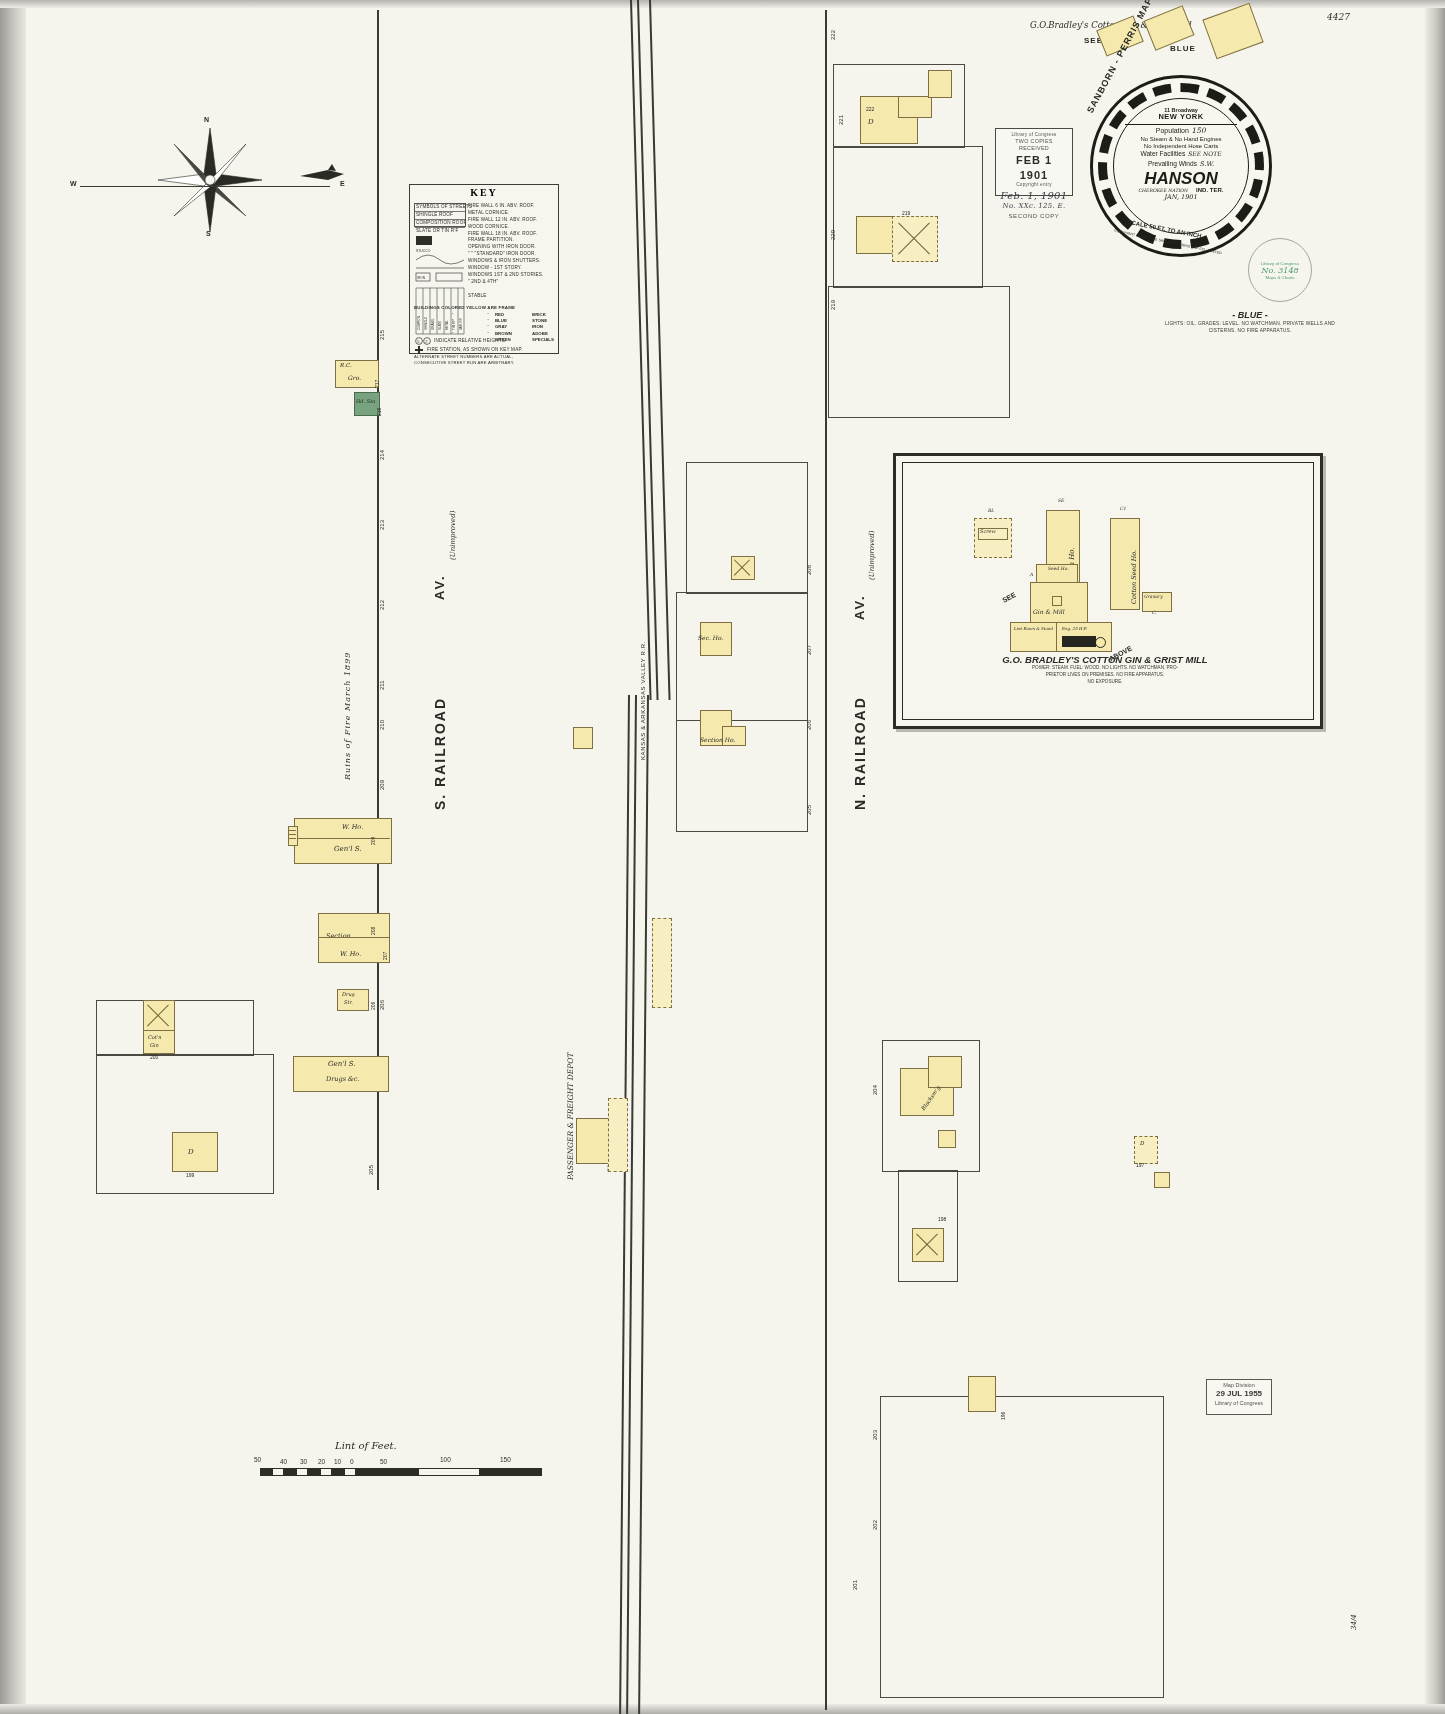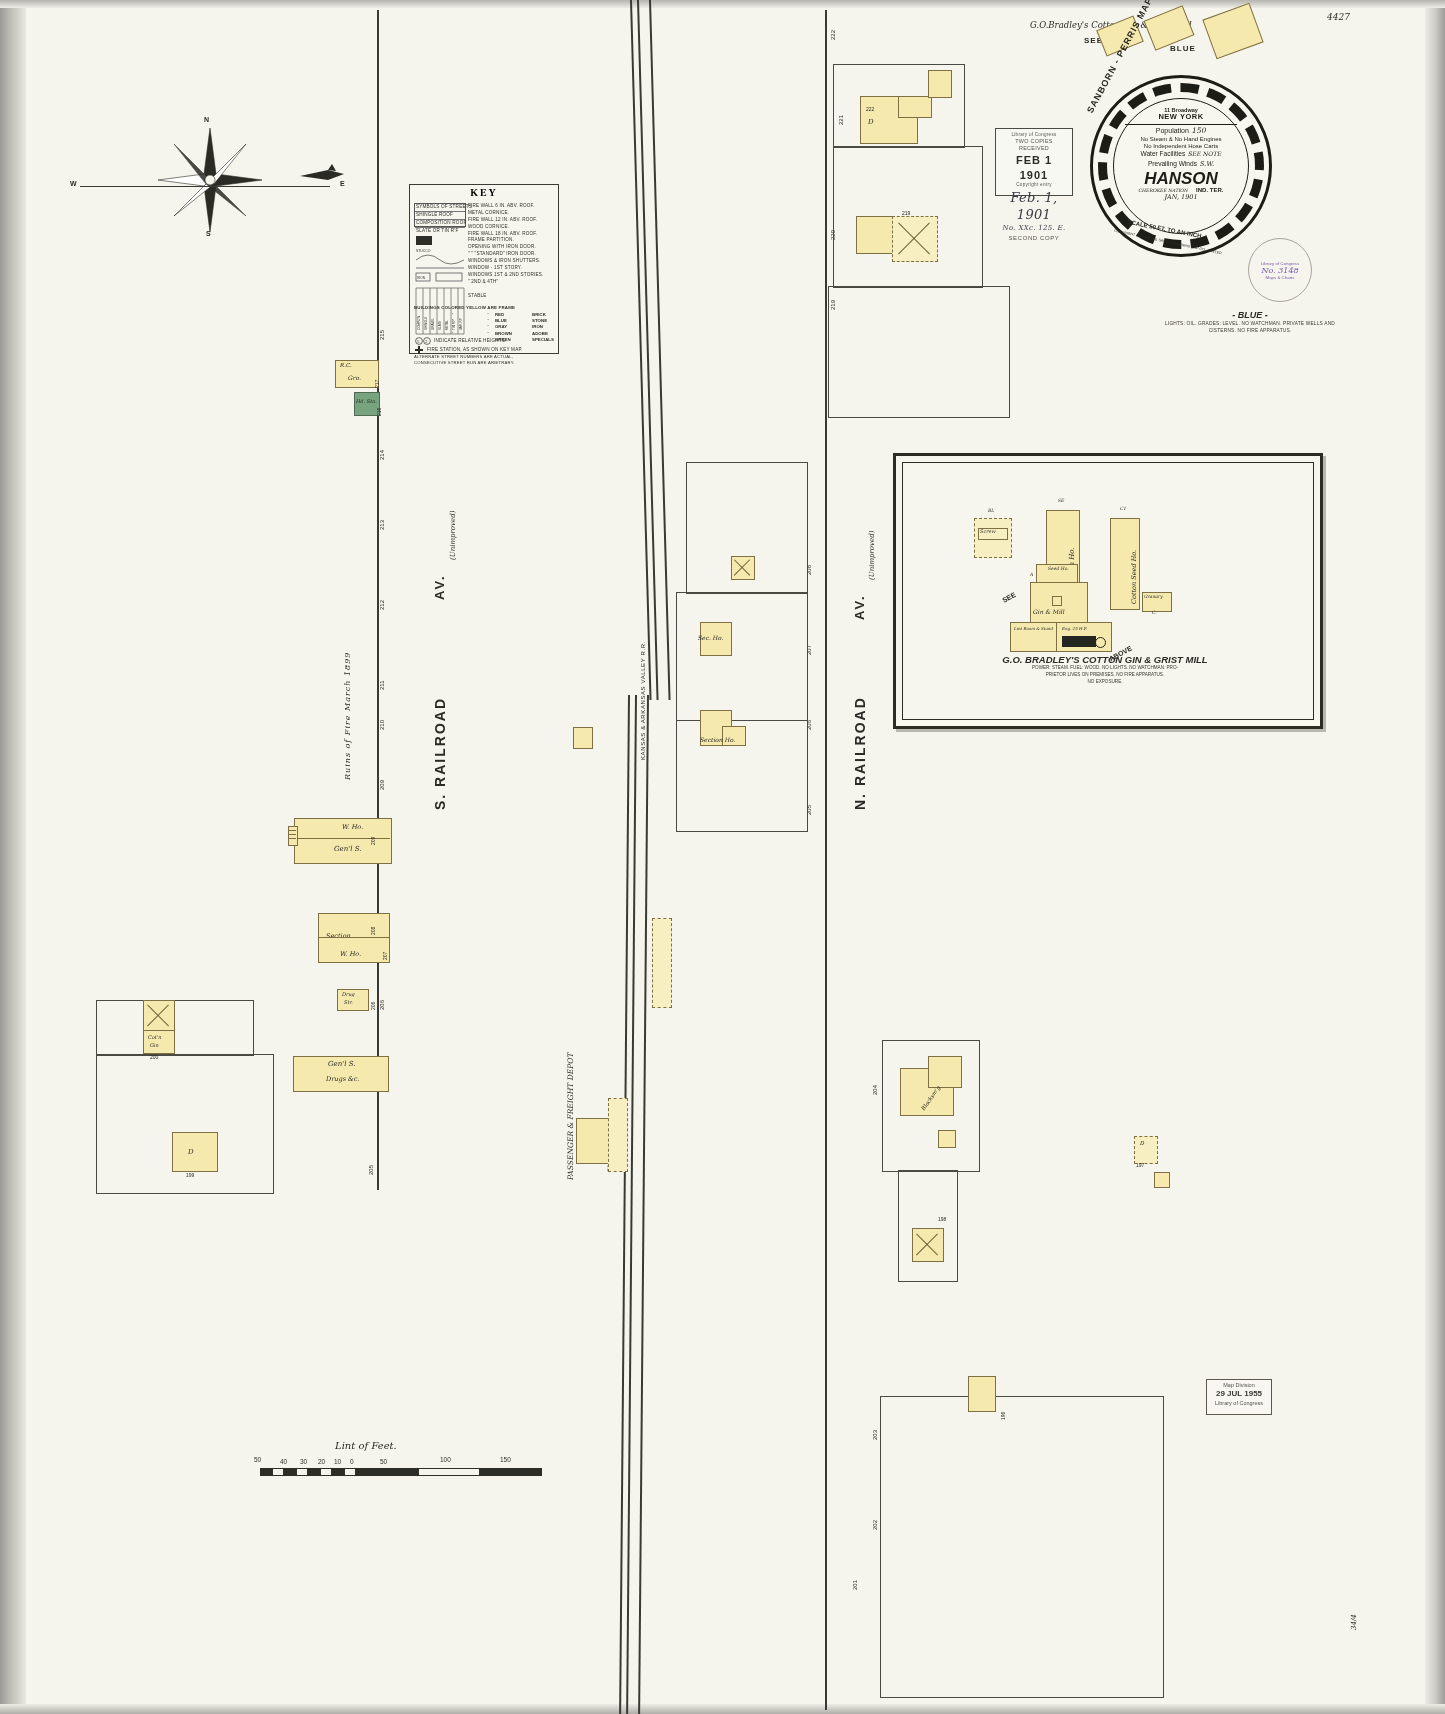--- a/index.html
+++ b/index.html
@@ -39,21 +39,21 @@
   #seal .inner{position:absolute;left:20px;top:20px;right:20px;bottom:20px;border-radius:50%;
      border:1.5px solid #1d1d18;display:flex;flex-direction:column;align-items:center;justify-content:flex-start;
      padding-top:6px;box-sizing:border-box;}
   .seal-line{font-size:7px;text-align:center;line-height:1.15;color:#1d1d18;}
 
   
   #stamp{position:absolute;border:1.3px solid #4a4a44;background:rgba(255,255,255,.35);
      text-align:center;padding:3px 4px;box-sizing:border-box;}
   #stamp div{font-size:6px;color:#54524b;line-height:1.35;letter-spacing:.3px;}
   #stamp .big{font-size:11px;font-weight:bold;color:#2d2c28;letter-spacing:1px;}
-  #stamp .hand{font-family:"DejaVu Serif",serif;font-style:italic;color:#3a3a44;font-size:13px;}
+  #stamp .hand{font-family:"DejaVu Serif",serif;font-style:italic;color:#3a3a44;font-size:10px;}
 
   
   #keybox{position:absolute;border:1.2px solid #3c3c36;background:#f6f5ee;}
   #keybox .ktitle{font-family:"Liberation Serif",serif;font-weight:bold;font-size:10px;letter-spacing:2px;text-align:center;}
   .krow{font-size:4.6px;letter-spacing:.2px;color:#2f2f2a;line-height:1.5;white-space:nowrap;}
 
   
   #compass{position:absolute;}
 
   
@@ -257,21 +257,21 @@
   <div id="stamp" style="left:995px;top:128px;width:78px;height:68px;">
     <div style="font-size:4.5px;">Library of Congress</div>
     <div style="font-size:5.4px;">TWO COPIES RECEIVED</div>
     <div class="big">FEB 1 1901</div>
     <div style="font-size:4.6px;">Copyright entry</div>
     <div class="hand">Feb. 1, 1901</div>
     <div class="hand" style="font-size:7px;">No. XXc. 125. E.</div>
     <div style="font-size:6px;letter-spacing:.6px;margin-top:1px;">SECOND COPY</div>
   </div>
 
-  <div style="position:absolute;left:1248px;top:238px;width:62px;height:62px;border-radius:50%;border:1px solid #8d8b82;opacity:.75;display:flex;flex-direction:column;align-items:center;justify-content:center;color:#4c1d95;">
+  <div style="position:absolute;left:1248px;top:238px;width:62px;height:62px;border-radius:50%;border:1px solid #8d8b82;opacity:.75;display:flex;flex-direction:column;align-items:center;justify-content:center;color:#15803d;">
     <div style="font-size:4.4px;">Library of Congress</div>
     <div style="font-size:8px;font-style:italic;font-family:'DejaVu Serif',serif;">No. 3148</div>
     <div style="font-size:4.4px;">Maps &amp; Charts</div>
   </div>
 
   <div style="position:absolute;left:1160px;top:310px;width:180px;text-align:center;">
     <div class="lbl blk" style="position:relative;left:0;font-size:9px;font-style:italic;">- BLUE -</div>
     <div style="font-size:4.8px;line-height:1.5;color:#3b3a34;letter-spacing:.2px;">LIGHTS: OIL.  GRADES: LEVEL.  NO WATCHMAN.  PRIVATE WELLS AND CISTERNS.  NO FIRE APPARATUS.</div>
   </div>
 

